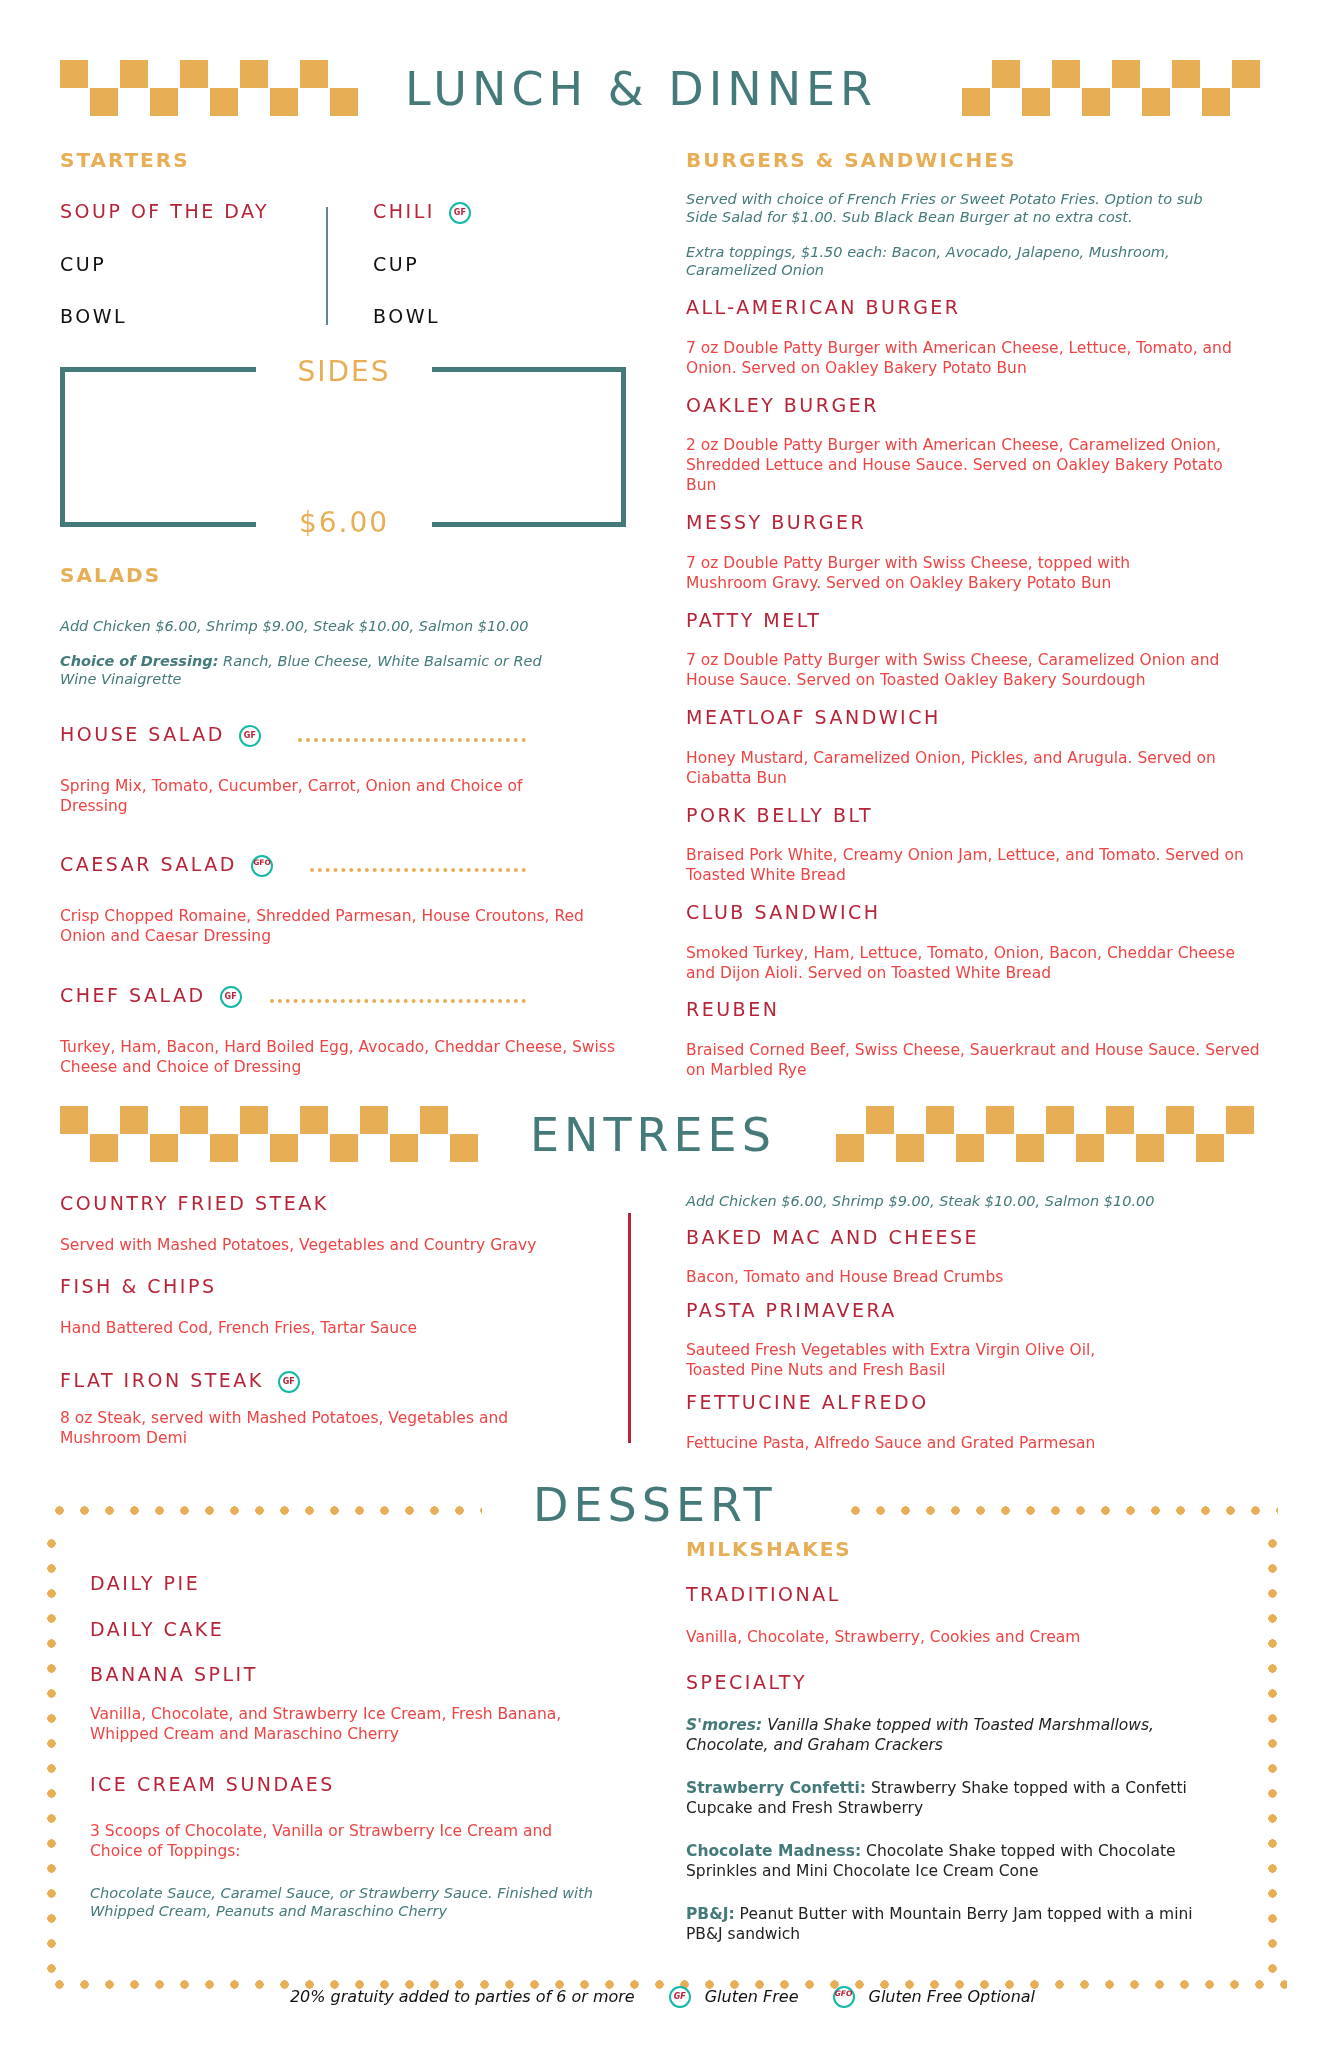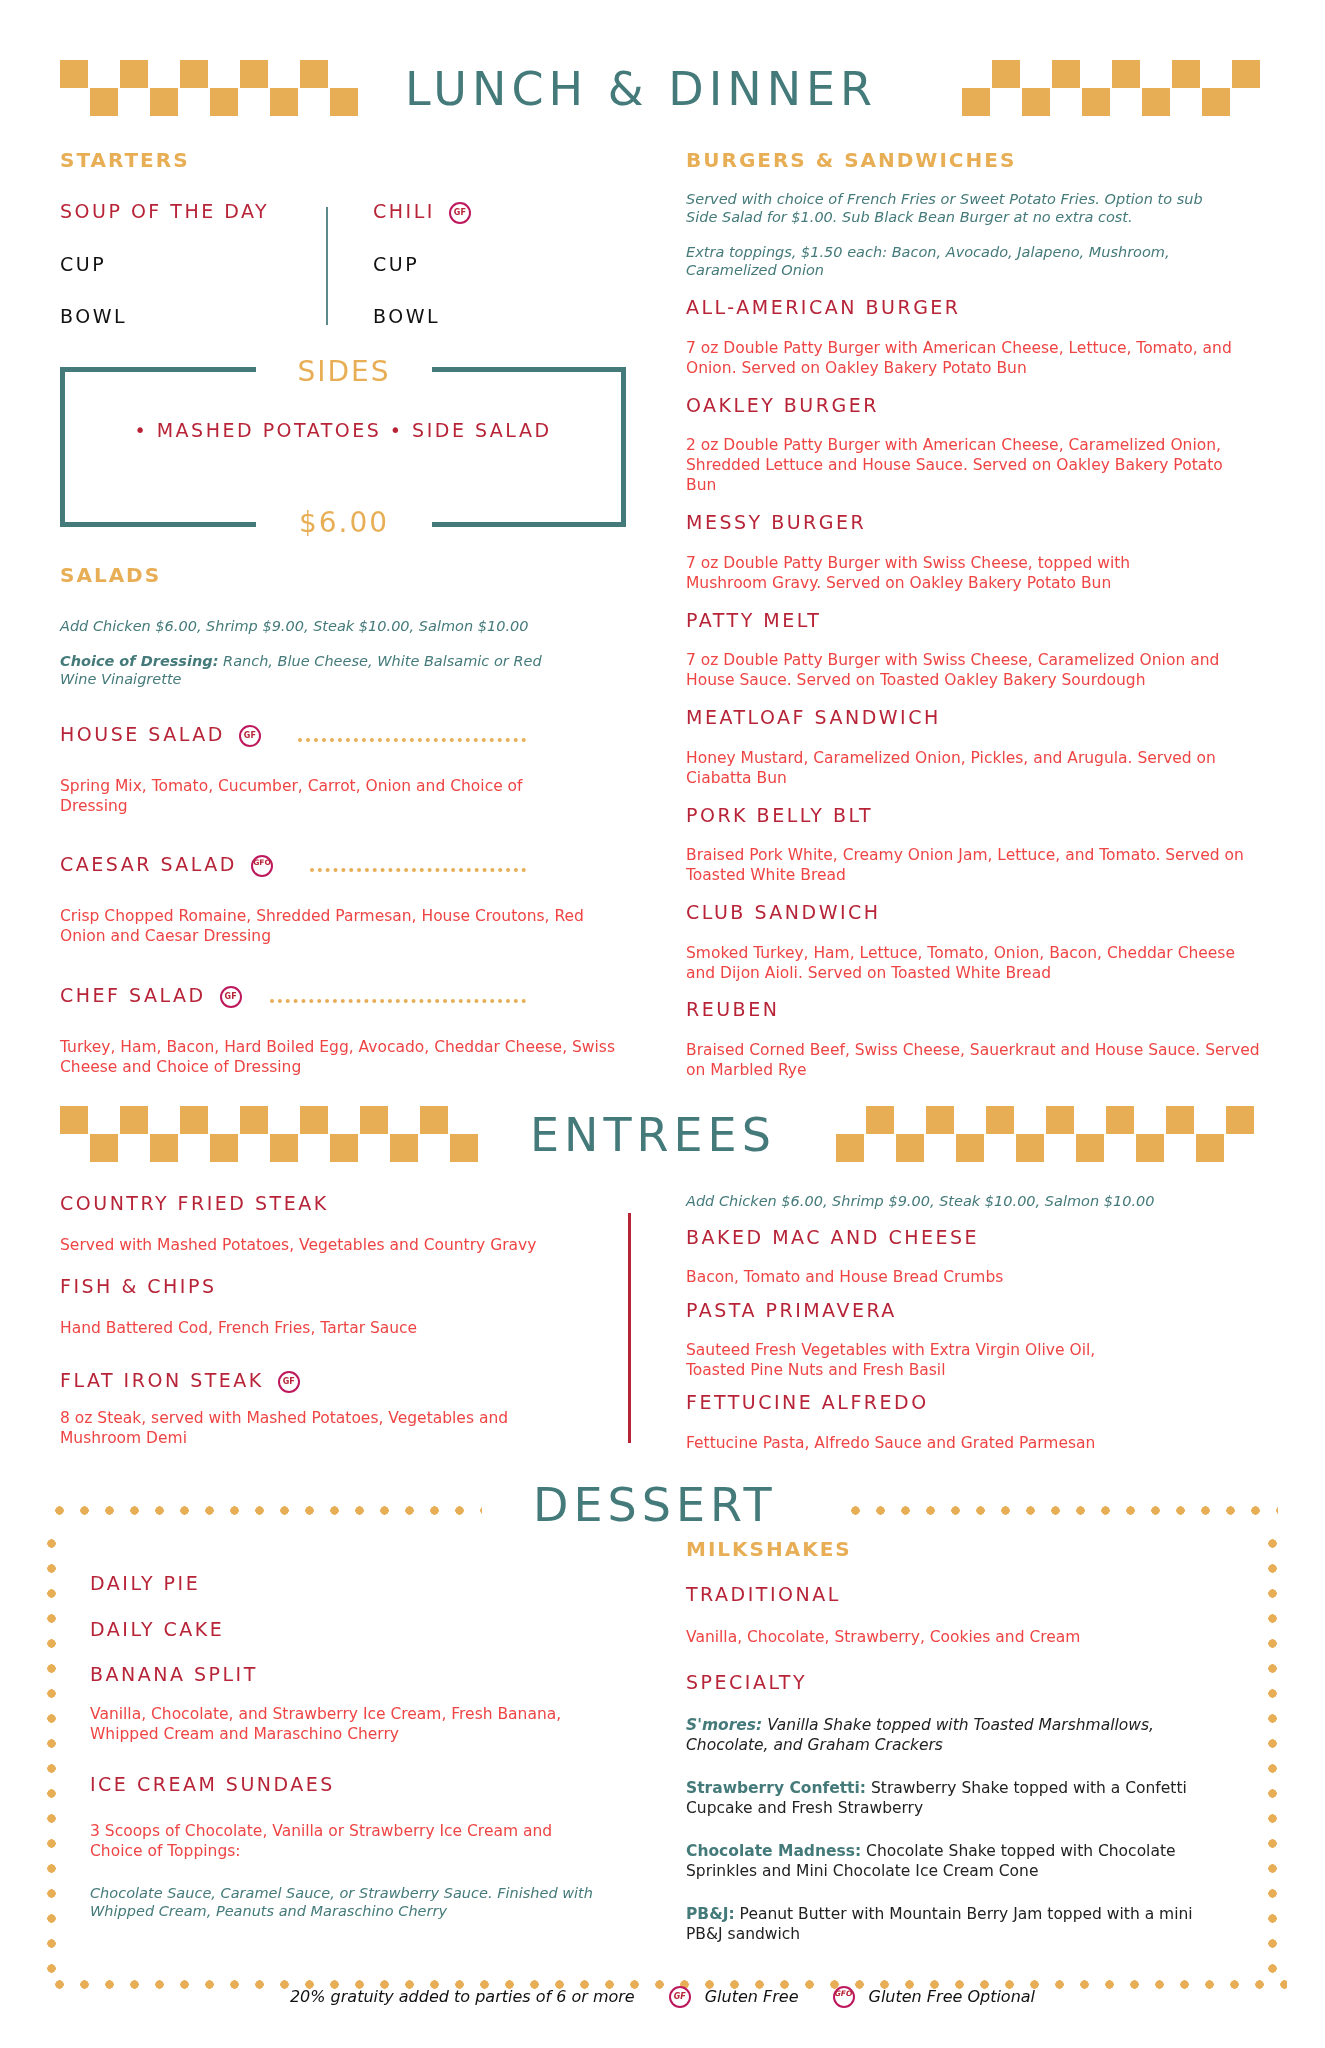--- a/index.html
+++ b/index.html
@@ -13,21 +13,21 @@
               color: #e8ae55; font-size: 20px; letter-spacing: 2px; white-space: nowrap; }
   .item { position: absolute; font-family: "DejaVu Sans", sans-serif; color: #b72438;
           font-size: 19px; letter-spacing: 2.5px; white-space: nowrap; }
   .plain { position: absolute; font-family: "DejaVu Sans", sans-serif; color: #111;
            font-size: 19px; letter-spacing: 2.5px; white-space: nowrap; }
   .desc { position: absolute; font-family: "DejaVu Sans", sans-serif; color: #ef4444;
           font-size: 15.5px; line-height: 20px; }
   .note { position: absolute; font-family: "DejaVu Sans", sans-serif; font-style: italic; color: #457a7a;
           font-size: 14.5px; line-height: 18px; }
   .note b { font-weight: bold; }
-  .gf { display: inline-block; width: 22px; height: 22px; border: 2px solid #be185d; border-radius: 50%;
+  .gf { display: inline-block; width: 22px; height: 22px; border: 2px solid #14b8a6; border-radius: 50%;
         color: #b72438; font-size: 8px; font-weight: bold; text-align: center; line-height: 18px;
         letter-spacing: 0; vertical-align: middle; margin-left: 14px; font-family: "DejaVu Sans", sans-serif; }
   .gfo { line-height: 8px; padding-top: 2px; font-size: 7.5px; }
   .leader { position: absolute; border-bottom: 4px dotted #e8ae55; height: 2px; }
   .vline-teal { position: absolute; width: 2px; background: #5b8a8c; }
   .vline-red { position: absolute; width: 3px; background: #b72438; }
   .sides-box { position: absolute; border: 5px solid #457a7a; }
   .gap-mask { position: absolute; background: #fff; }
   .sides-label { position: absolute; font-family: "DejaVu Sans", sans-serif; font-weight: normal; color: #e8ae55;
                  font-size: 28px; letter-spacing: 2px; text-align: center; }
@@ -83,21 +83,20 @@
   <span>CHILI</span><span class="gf">GF</span>
 </div>
 <div class="plain" style="left:373px; top:253px;">CUP</div>
 <div class="plain" style="left:373px; top:305px;">BOWL</div>
 
 <div class="sides-box" style="left:60px; top:367px; width:566px; height:160px;"></div>
 <div class="gap-mask" style="left:256px; top:360px; width:176px; height:16px;"></div>
 <div class="gap-mask" style="left:256px; top:518px; width:176px; height:16px;"></div>
 <div class="sides-label" style="left:256px; top:355px; width:176px;">SIDES</div>
 <div class="sides-list" style="left:65px; top:417px; width:556px;">
-  <div>• MASHED POTATOES • SIDE SALAD</div>
 </div>
 <div class="sides-label" style="left:256px; top:506px; width:176px;">$6.00</div>
 
 <div class="sec-head" style="left:60px; top:563px;">SALADS</div>
 <div class="note" style="left:60px; top:617px; width:520px;">Add Chicken $6.00, Shrimp $9.00, Steak $10.00, Salmon $10.00</div>
 <div class="note" style="left:60px; top:652px; width:490px;">
   <b>Choice of Dressing:</b><span> Ranch, Blue Cheese, White Balsamic or Red Wine Vinaigrette</span>
 </div>
 
 <div class="item" style="left:60px; top:723px;">

